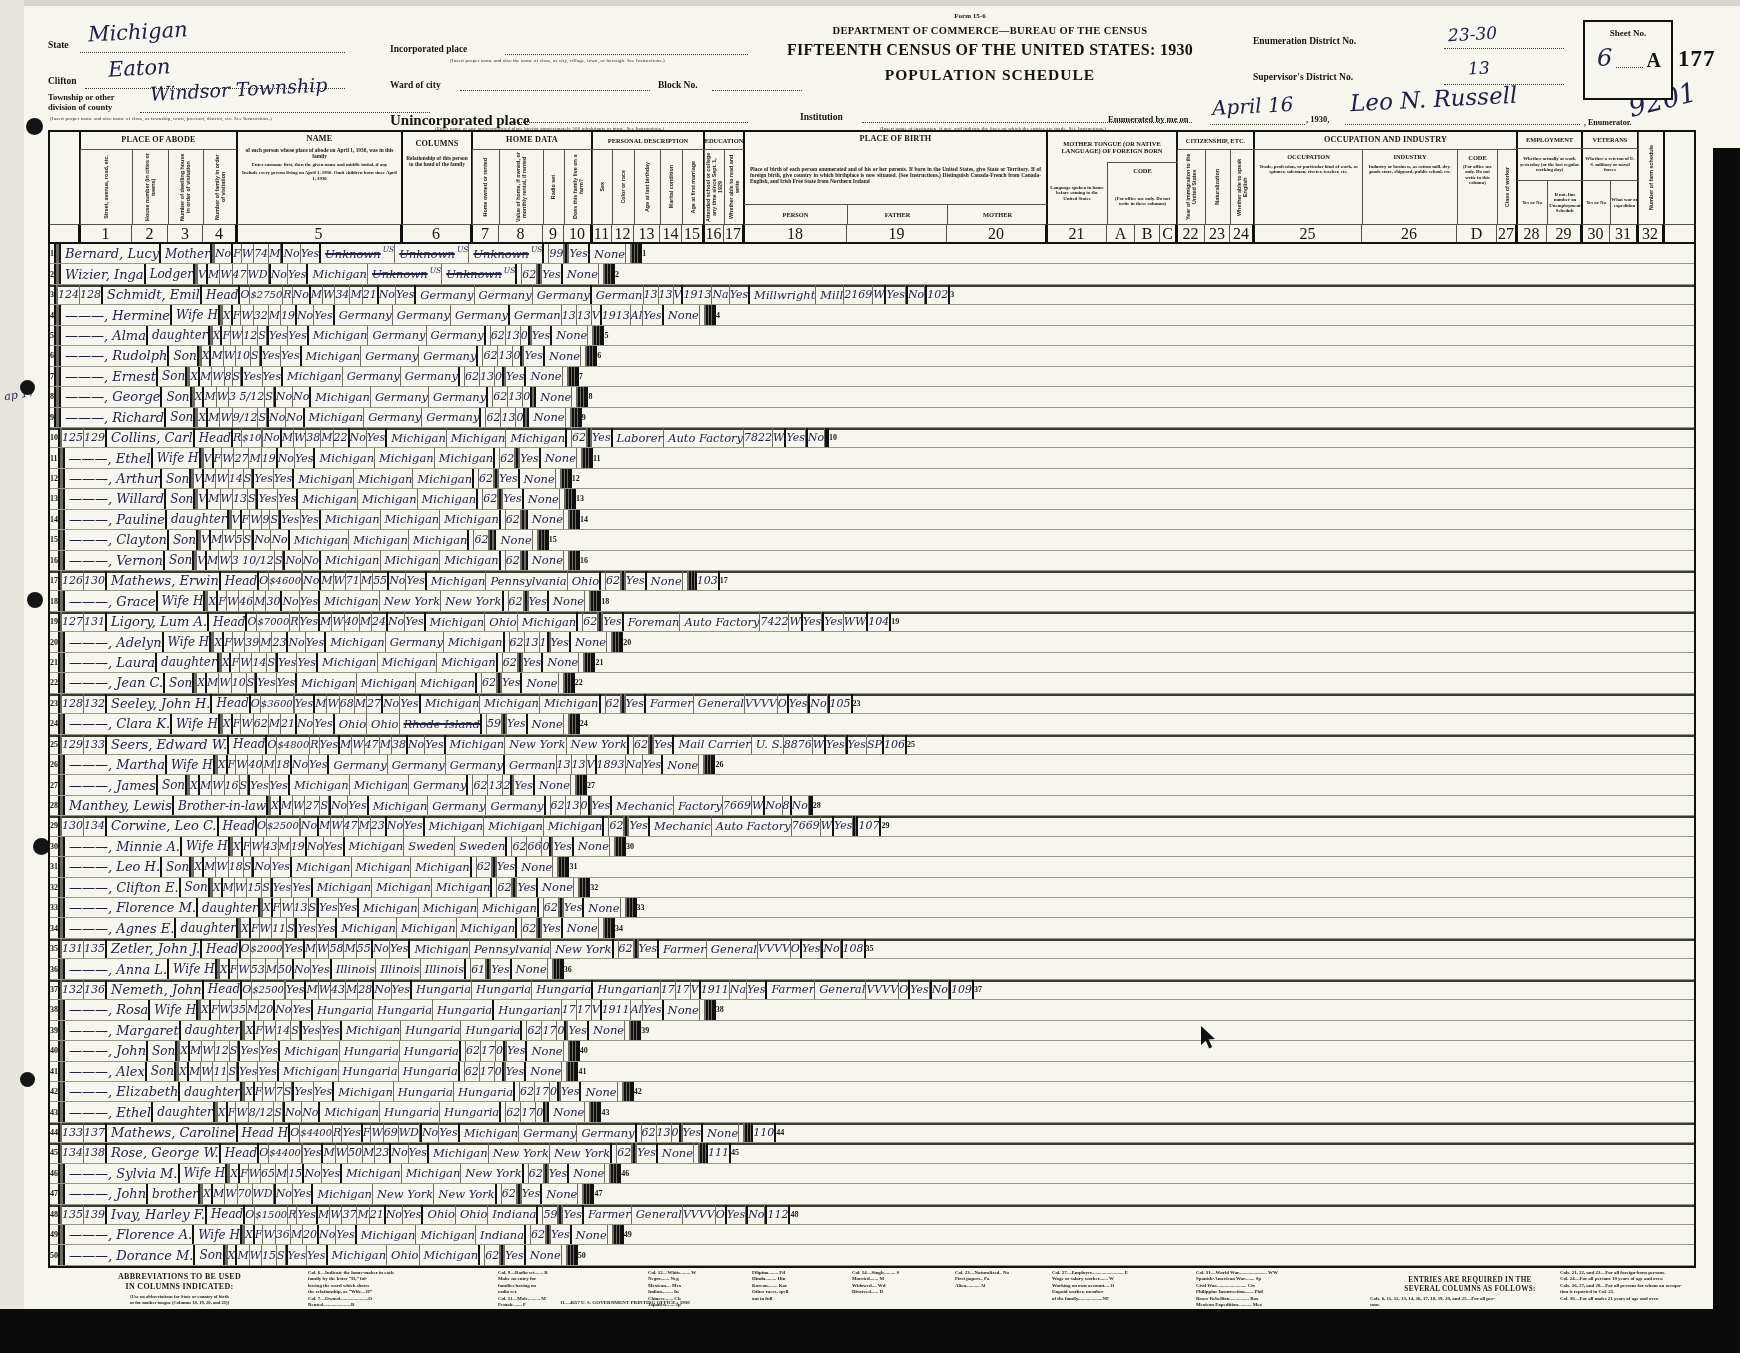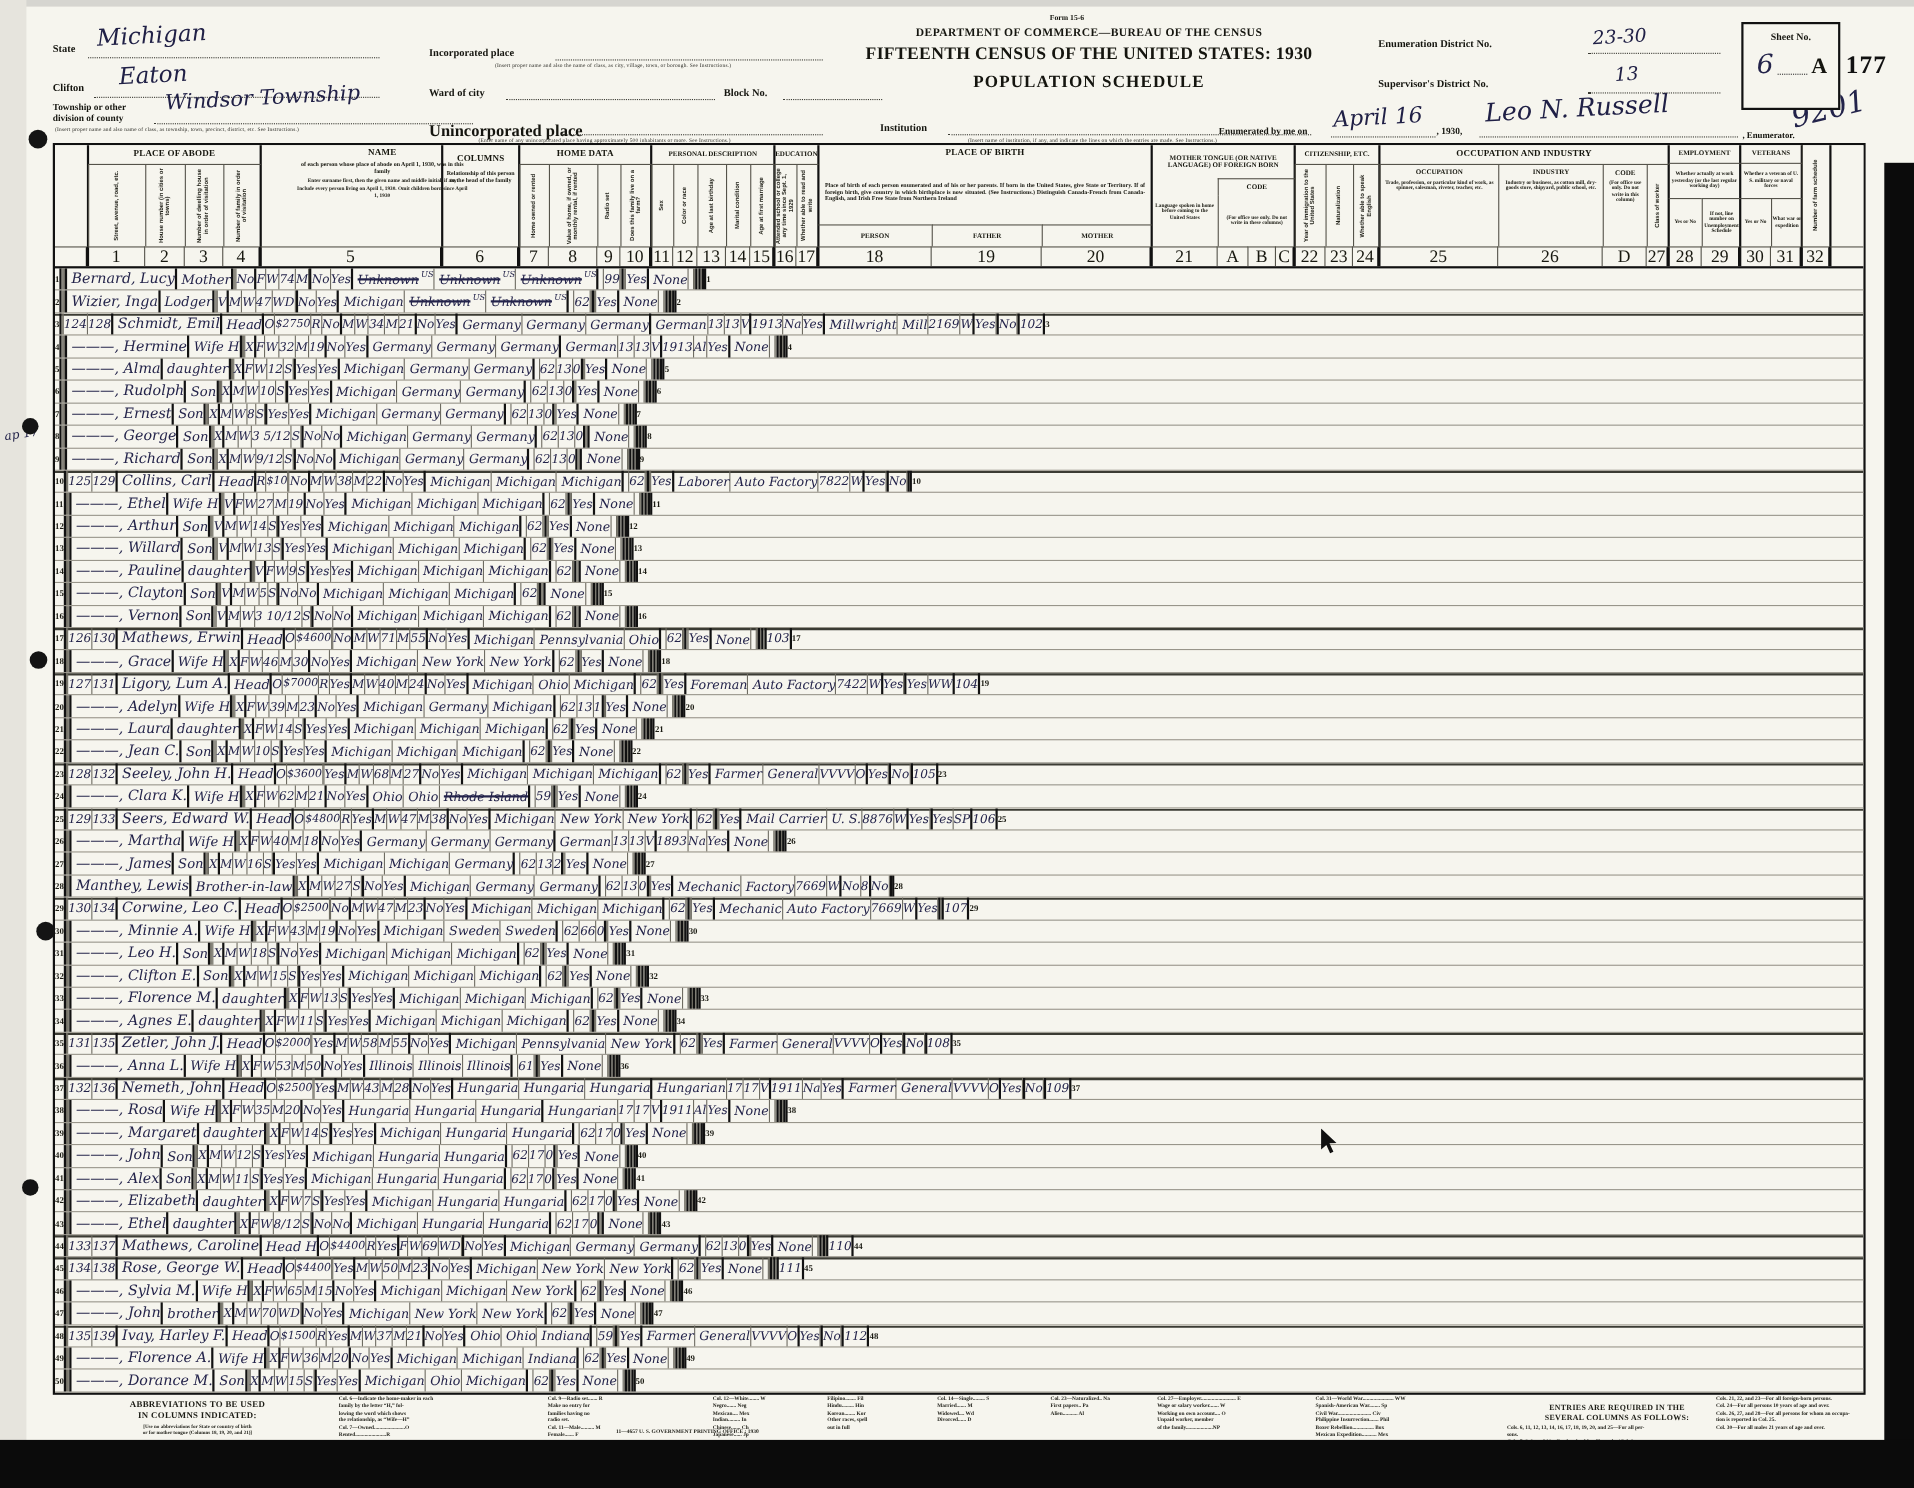--- a/index.html
+++ b/index.html
@@ -141,21 +141,21 @@
       </div>
       <div class="hb bl" style="left: 82px; top: 18px; width: 36px; height: 74px;">
         <span class="vt">House number (in cities or towns)</span>
       </div>
       <div class="hb bl" style="left: 118px; top: 18px; width: 35px; height: 74px;">
         <span class="vt">Number of dwelling house in order of visitation</span>
       </div>
       <div class="hb bl" style="left: 153px; top: 18px; width: 34px; height: 74px;">
         <span class="vt">Number of family in order of visitation</span>
       </div>
-      <div class="hb " style="left: 187px; top: 0px; width: 165px; height: 92px; flex-direction: column; justify-content: flex-start; padding: 3px 4px 0px; box-sizing: border-box; margin-left: 28px;">
+      <div class="hb " style="left: 187px; top: 0px; width: 165px; height: 92px; flex-direction: column; justify-content: flex-start; padding: 3px 4px 0px; box-sizing: border-box;">
         <div class="gt" style="margin-top: 0px;">NAME</div>
         <div class="hd6" style="margin-top: 3px;">of each person whose place of abode on April 1, 1930, was in this family</div>
         <div class="hd5" style="margin-top: 3px;">Enter surname first, then the given name and middle initial, if any</div>
         <div class="hd5" style="margin-top: 3px;">Include every person living on April 1, 1930.  Omit children born since April 1, 1930</div>
       </div>
       <div class="hb " style="left: 352px; top: 0px; width: 70px; height: 92px; flex-direction: column; padding: 8px 3px 0px; box-sizing: border-box; justify-content: flex-start;">
         <div class="gt" style="margin-top: 0px;">COLUMNS</div>
         <div class="hd6" style="margin-top: 6px;">Relationship of this person to the head of the family</div>
       </div>
       <div class="hb gt bb" style="left: 422px; top: 0px; width: 120px; height: 18px;">HOME DATA</div>

